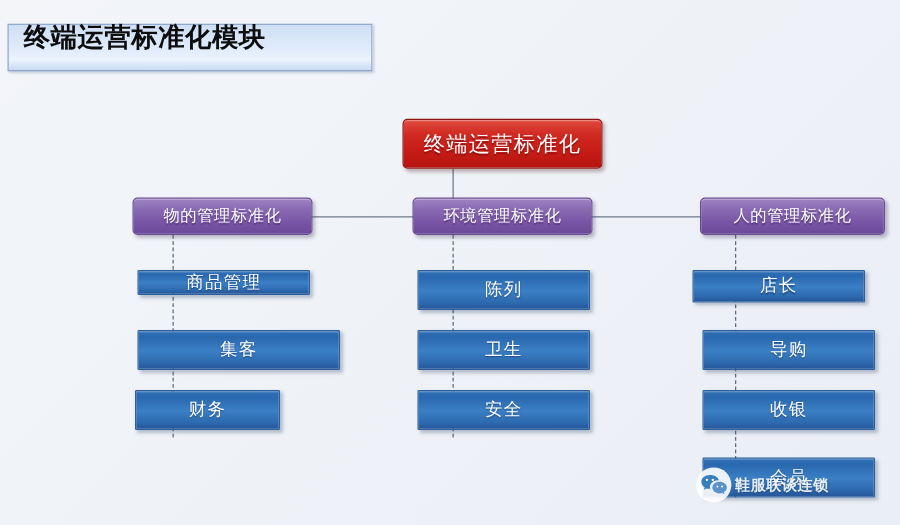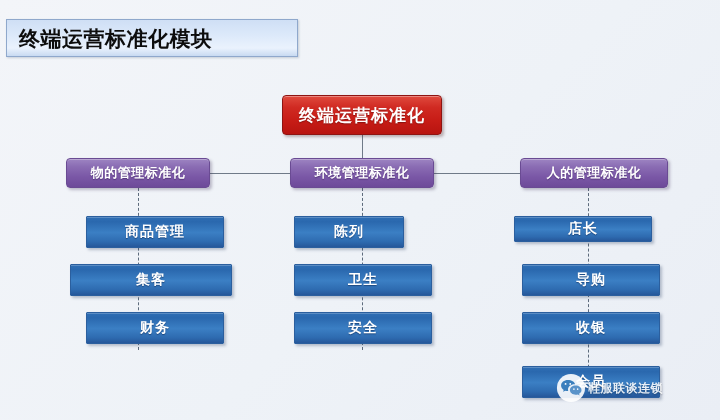--- a/index.html
+++ b/index.html
@@ -27,43 +27,44 @@
     position: absolute;
     left: 6px;
     top: 19px;
     width: 292px;
     height: 38px;
     box-sizing: border-box;
     border: 1px solid #8fa8cc;
     background: linear-gradient(180deg, #cfdff5 0%, #dce9fa 42%, #eaf2fd 78%, #c8daf1 100%);
     box-shadow: 1px 1px 2px rgba(80,100,130,0.28);
     display: flex;
-    align-items: center;
+    align-items: flex-start;
   }
   .title-text {
     font-size: 21px;
     font-weight: bold;
     color: #0d0d0d;
     letter-spacing: 0.5px;
     padding-left: 12px;
     line-height: 1;
     white-space: nowrap;
   }
 
   
   .node {
     position: absolute;
     box-sizing: border-box;
     display: flex;
     align-items: center;
     justify-content: center;
     color: #ffffff;
-    font-weight: bold;
+    font-weight: normal;
     white-space: nowrap;
     z-index: 3;
+    margin-left: 40px;
   }
 
   .node-root {
     border: 1px solid #8e1412;
     border-radius: 4px;
     background: linear-gradient(180deg, #e04a3e 0%, #d02a22 30%, #c81d17 62%, #b81410 100%);
     box-shadow: 2px 2px 3px rgba(70,30,30,0.32), inset 0 1px 0 rgba(255,255,255,0.35);
     font-size: 17px;
     letter-spacing: 1px;
     text-shadow: 0 1px 1px rgba(90,10,10,0.55);
@@ -164,31 +165,31 @@
   </div>
 
   <div class="node node-branch" style="left:290px; top:158px; width:144px; height:30px;align-items:center;">
     <span>环境管理标准化</span>
   </div>
 
   <div class="node node-branch" style="left:520px; top:158px; width:148px; height:30px;">
     <span>人的管理标准化</span>
   </div>
 
-  <div class="node node-leaf" style="left:86px; top:216px; width:138px; height:32px;">
+  <div class="node node-leaf" style="left:70px; top:216px; width:138px; height:20px;">
     <span>商品管理</span>
   </div>
   <div class="node node-leaf" style="left:70px; top:264px; width:162px; height:32px;">
     <span>集客</span>
   </div>
-  <div class="node node-leaf" style="left:86px; top:312px; width:138px; height:32px;">
+  <div class="node node-leaf" style="left:68px; top:312px; width:116px; height:32px;">
     <span>财务</span>
   </div>
 
-  <div class="node node-leaf" style="left:294px; top:216px; width:110px; height:32px;">
+  <div class="node node-leaf" style="left:294px; top:216px; width:138px; height:32px;">
     <span>陈列</span>
   </div>
   <div class="node node-leaf" style="left:294px; top:264px; width:138px; height:32px;">
     <span>卫生</span>
   </div>
   <div class="node node-leaf" style="left:294px; top:312px; width:138px; height:32px;">
     <span>安全</span>
   </div>
 
   <div class="node node-leaf" style="left:514px; top:216px; width:138px; height:26px;">

